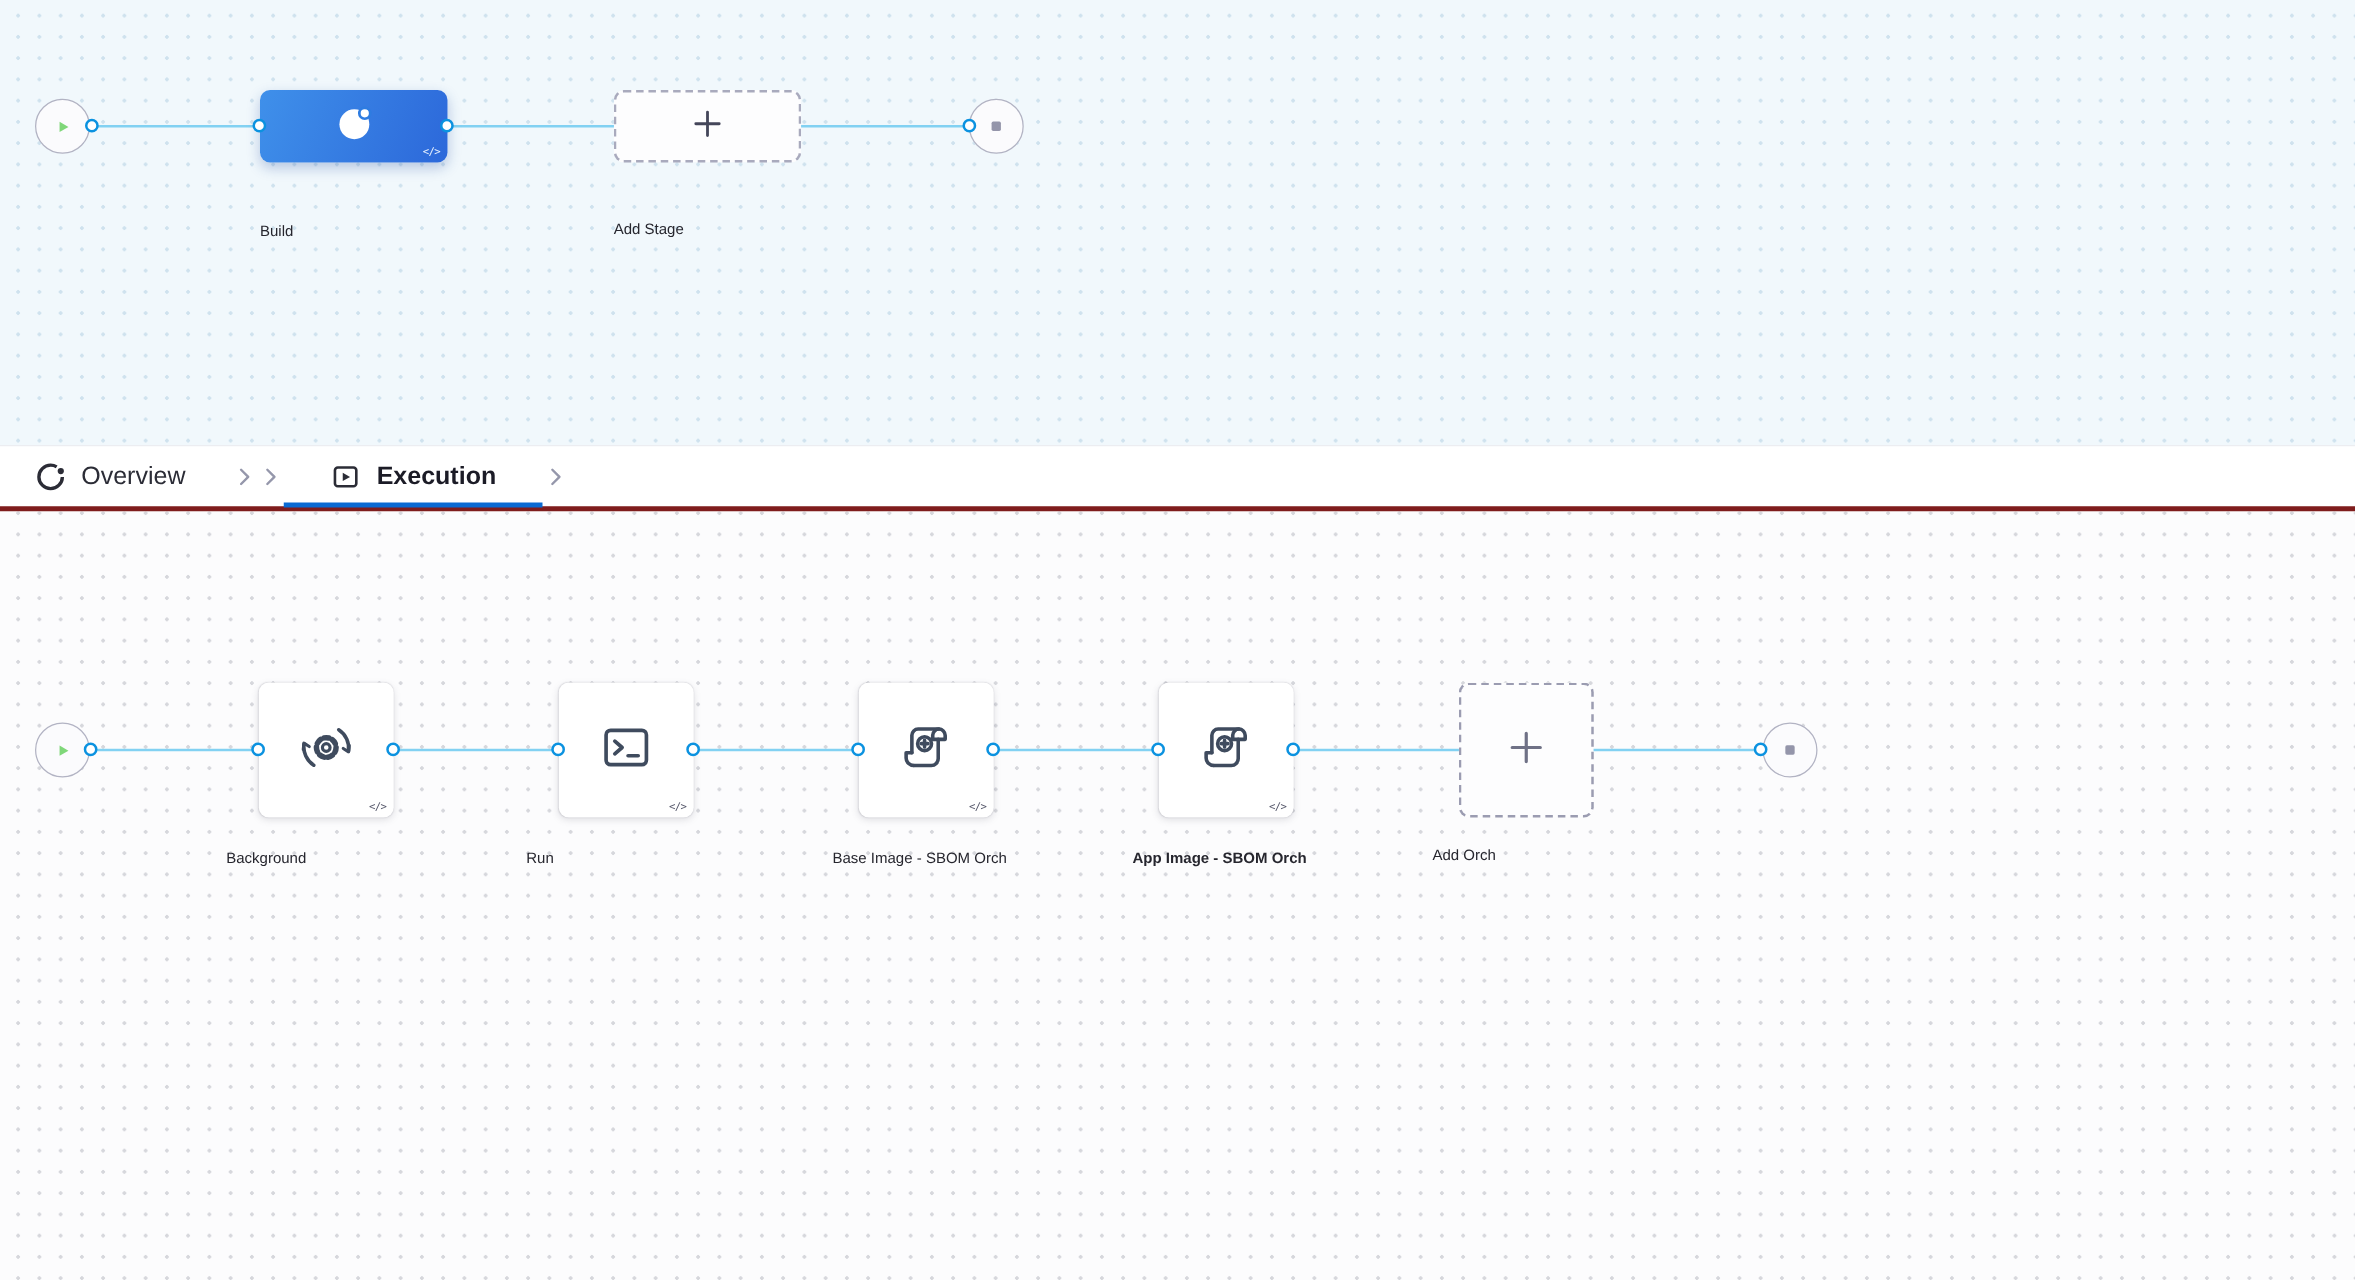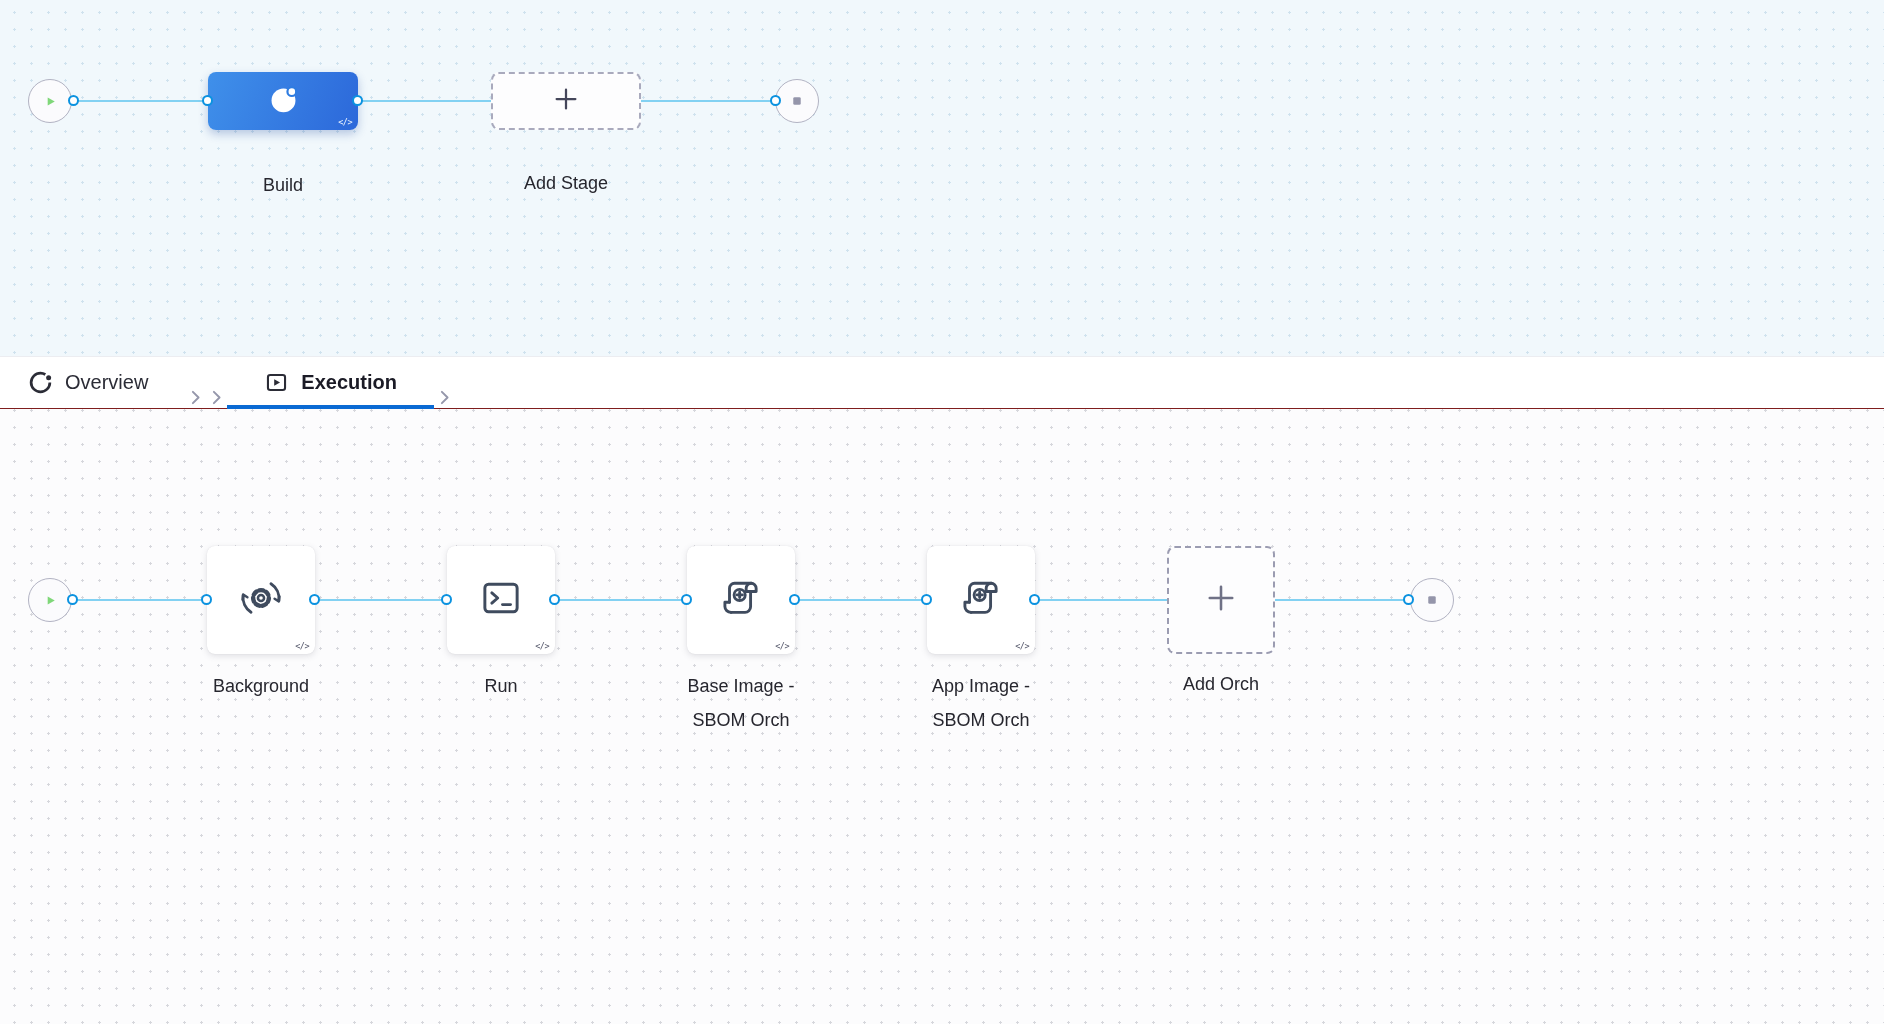--- a/index.html
+++ b/index.html
@@ -67,28 +67,28 @@
   }
   .badge {
     position:absolute; right:6px; bottom:3px;
     font-family:"DejaVu Sans Mono", monospace; font-size:8.5px; letter-spacing:-0.5px;
     color:#55576a;
   }
   .stage .badge { color:#eaf3ff; }
 
   
   .lbl {
-    position:absolute; text-align:center; font-size:18px; line-height:34px;
+    position:absolute; text-align:left; font-size:12px; line-height:34px;
     color:#26262e; z-index:3;
   }
 
   
   .tabbar {
-    height:53px; background:#ffffff; display:flex; align-items:flex-end;
-    padding-left:28px; border-top:1px solid #ecedf1; border-bottom:1px solid #7f1d1d;
+    height:53px; background:#ffffff; display:flex; align-items:center;
+    padding-left:28px; border-top:1px solid #ecedf1; border-bottom:4px solid #7f1d1d;
     position:relative; z-index:10;
   }
   .tab {
     display:flex; align-items:center; gap:12px; padding:0 37px; height:100%;
     position:relative; cursor:pointer; font-size:20px; color:#2b2c36;
   }
   .tab.first { padding-left:0; }
   .tab .tabicon { display:flex; color:#2b2c36; }
   .tab.active { font-weight:bold; color:#1b1b26; }
   .tab.active::after {
@@ -268,21 +268,21 @@
           <path d="M17.3 4.3 C18.7 4.3 19.9 5.5 19.9 6.9 V8.6 H14.7 V6.9 C14.7 5.5 15.9 4.3 17.3 4.3 Z"></path>
           <path d="M17 8.6 V16.6 C17 18.2 15.7 19.5 14.1 19.5 H6.8"></path>
           <path d="M6 14.2 H3.6 V16.4 C3.6 18.1 5 19.5 6.8 19.5"></path>
           <circle cx="11.3" cy="10.4" r="2.9"></circle>
           <path d="M11.3 9 v2.8 M9.9 10.4 h2.8"></path>
         </g>
       </svg>
     </span>
     <span class="badge">&lt;/&gt;</span>
   </div>
-  <div class="lbl" style="left:906px; top:260px; width:150px;">App Image - SBOM Orch</div>
+  <div class="lbl" style="left:906px; top:260px; width:150px;font-weight:bold;">App Image - SBOM Orch</div>
 
   <div class="addstep" style="left:1167px; top:137px;">
     <span>
       <svg viewBox="0 0 24 24" width="36" height="36">
           <path d="M12 4.5 V19.5 M4.5 12 H19.5" stroke="#6f7186" stroke-width="1.7" stroke-linecap="round" fill="none"></path>
         </svg>
     </span>
   </div>
   <div class="lbl" style="left:1146px; top:258px; width:150px;">Add Orch</div>
 

